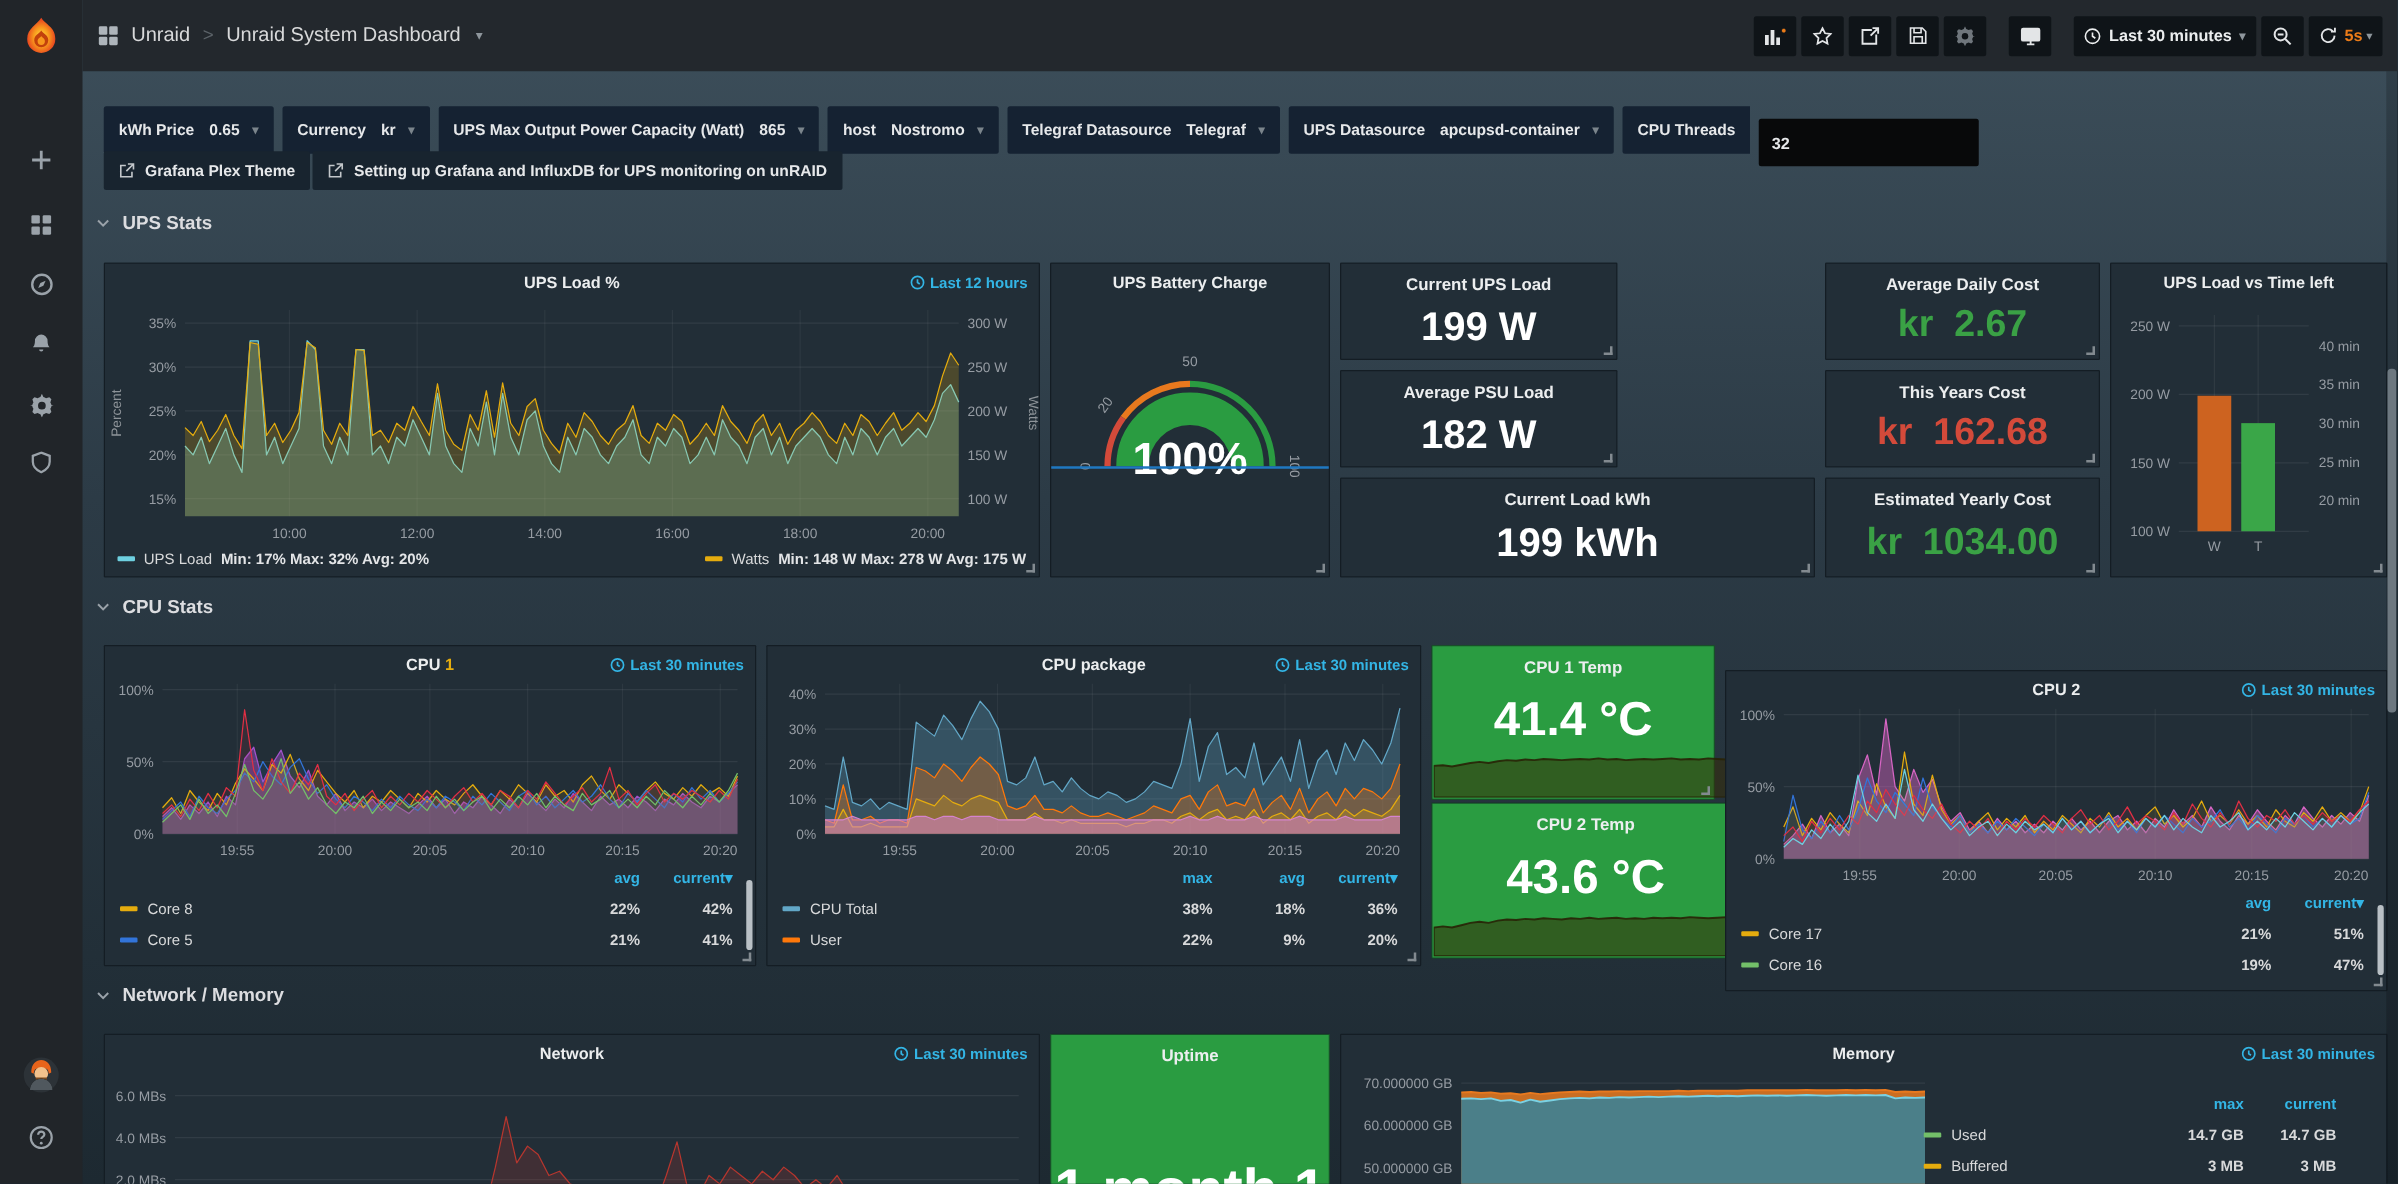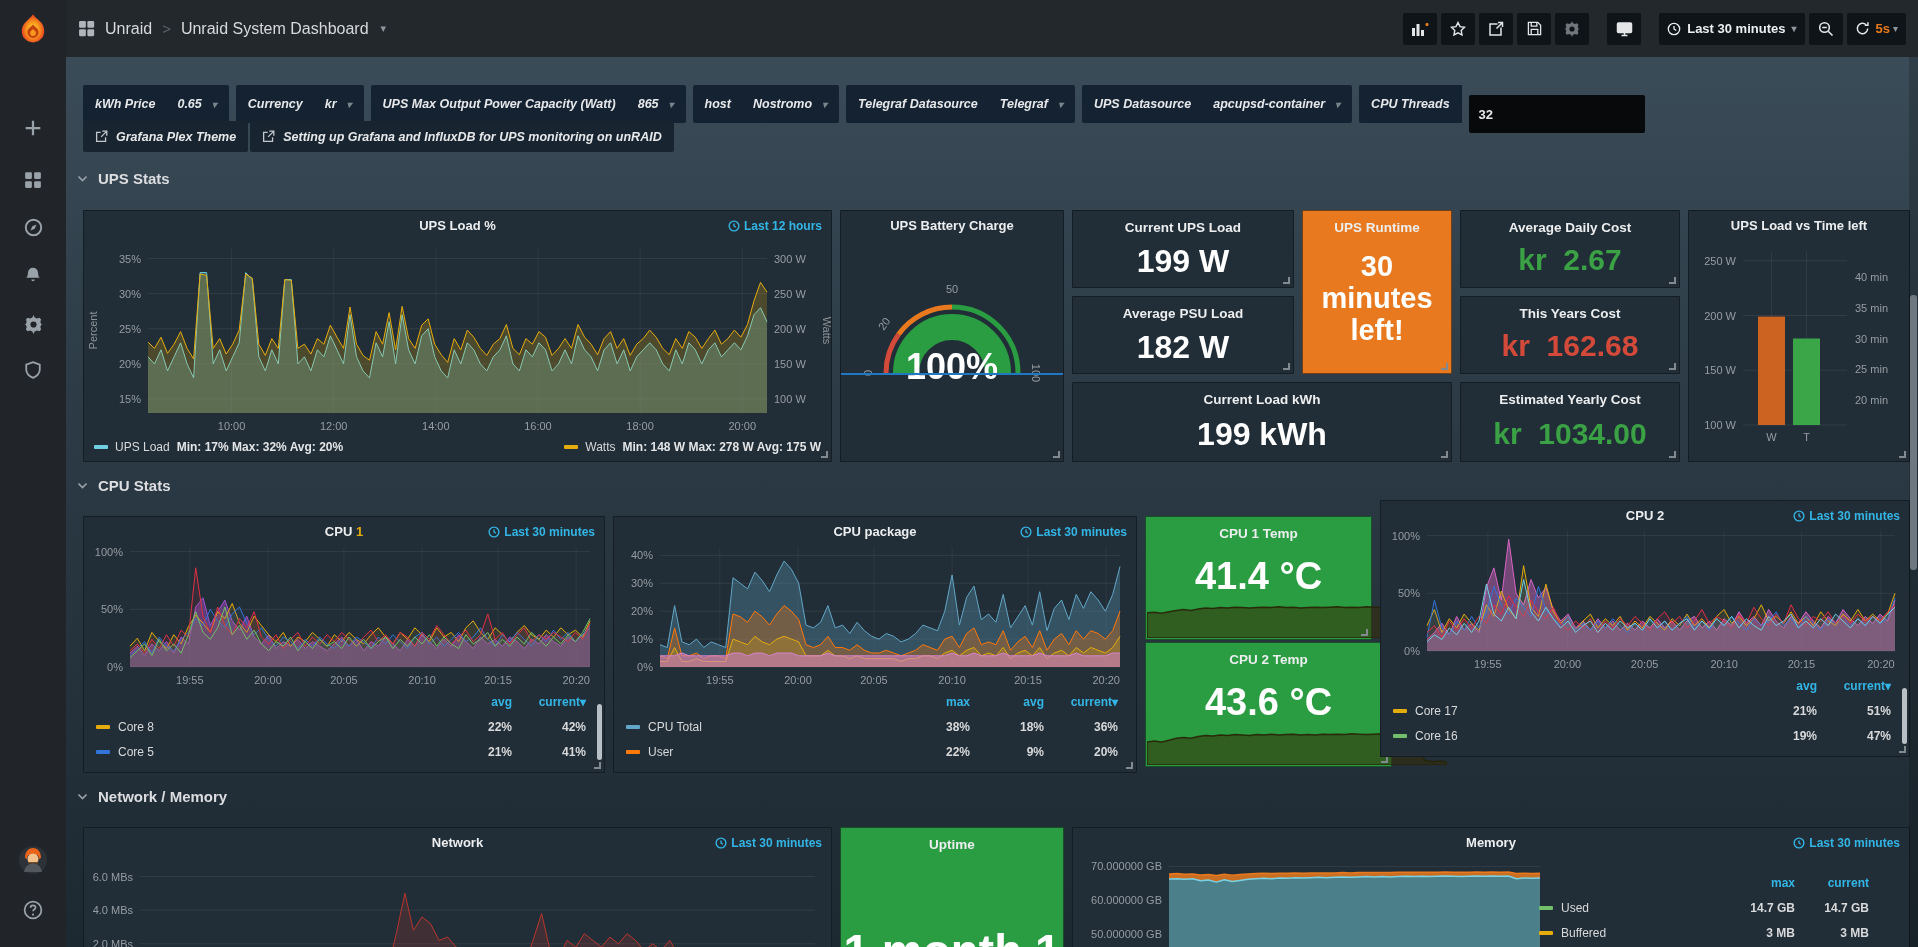--- a/index.html
+++ b/index.html
@@ -24,22 +24,22 @@
   .navbtn.dim{color:#6f767c;}
   .navgap{width:10px;}
   .timebtn{gap:6px;font-size:13px;font-weight:bold;color:#eceeef;}
   .refresh .iv{color:#eb7b18;font-weight:bold;font-size:13px;margin:0 3px 0 6px;}
   .refresh .caret,.timebtn .caret{color:#8e969c;font-size:10px;}
   
   .content{position:absolute;left:66px;top:57px;right:0;bottom:0;}
   
   .vars{position:absolute;left:17px;top:18px;display:flex;gap:7px;align-items:center;}
   .chip{height:38px;background:#152232;display:flex;align-items:center;gap:10px;padding:0 12px;
-        border-radius:2px;font-size:12.5px;font-weight:bold;color:#e6e8ea;cursor:pointer;font-style:italic;}
-  .chip .vv{margin-left:12px;}
+        border-radius:2px;font-size:12.5px;font-weight:bold;color:#e6e8ea;cursor:pointer;}
+  .chip .vv{margin-left:2px;}
   .chip .caret{color:#7b858c;font-size:10px;}
   .var-input{height:38px;width:176px;background:#08090a;border-radius:2px;display:flex;
              align-items:center;padding:0 10px;font-size:13px;font-weight:bold;color:#e6e8ea;box-sizing:border-box;margin-top:20px;}
   .links{position:absolute;left:17px;top:64px;display:flex;gap:2px;}
   .chip.link{height:31px;font-size:12.5px;gap:8px;background:#18242f;}
   .chip.link svg{color:#c3c7cb;}
   
   .sec{position:absolute;display:flex;align-items:center;gap:9px;font-size:15px;
        font-weight:bold;color:#dcdde0;cursor:pointer;}
   .sec svg{color:#9aa2a9;}
@@ -384,24 +384,20 @@
       <div class="stat-value" style="top:32px;font-size:32px">199 W</div>
     </div>
     <div class="panel stat" style="left:1006px;top:239px;width:222px;height:78px">
       <div class="stat-title">Average PSU Load</div>
       <div class="stat-value" style="top:32px;font-size:32px">182 W</div>
     </div>
     <div class="panel stat" style="left:1006px;top:325px;width:380px;height:80px">
       <div class="stat-title">Current Load kWh</div>
       <div class="stat-value" style="top:33px;font-size:32px">199 kWh</div>
     </div>
-    <div class="panel stat tile-orange" style="left:1236px;top:153px;width:150px;height:164px">
-      <div class="stat-title">UPS Runtime</div>
-      <div class="stat-value" style="top:40px;font-size:29px;line-height:1.1;padding:0 8px;white-space:normal">30 minutes left!</div>
-    </div>
     <div class="panel stat" style="left:1394px;top:153px;width:220px;height:78px">
       <div class="stat-title">Average Daily Cost</div>
       <div class="stat-value green" style="top:32px;font-size:30px">kr  2.67</div>
     </div>
     <div class="panel stat" style="left:1394px;top:239px;width:220px;height:78px">
       <div class="stat-title">This Years Cost</div>
       <div class="stat-value red" style="top:32px;font-size:30px">kr  162.68</div>
     </div>
     <div class="panel stat" style="left:1394px;top:325px;width:220px;height:80px">
       <div class="stat-title">Estimated Yearly Cost</div>
@@ -582,21 +578,21 @@
         </svg>
     </div>
     <div class="panel stat tile-green" style="left:1079px;top:585px;width:247px;height:125px">
       <div class="stat-title">CPU 2 Temp</div>
       <div class="stat-value" style="top:38px;font-size:38px">43.6 °C</div>
       <svg class="spark">
           <path d="M0 46 L0.0 23.0 L7.3 22.1 L14.6 23.0 L22.0 21.2 L29.3 19.3 L36.6 18.4 L43.9 19.3 L51.2 17.5 L58.5 16.6 L65.9 17.0 L73.2 16.1 L80.5 16.6 L87.8 15.6 L95.1 16.1 L102.4 16.6 L109.8 15.6 L117.1 16.1 L124.4 15.2 L131.7 16.1 L139.0 15.6 L146.3 15.2 L153.7 16.1 L161.0 15.6 L168.3 16.1 L175.6 15.2 L182.9 15.6 L190.2 15.2 L197.6 15.6 L204.9 14.7 L212.2 15.2 L219.5 15.6 L226.8 15.2 L234.1 14.7 L241.5 15.2 L248.8 14.7 L256.1 15.2 L263.4 23.0 L270.7 33.1 L278.0 41.4 L285.4 42.8 L292.7 41.9 L300.0 43.2 L300 46 Z" fill="rgba(52,44,8,0.55)" stroke="rgba(40,34,6,0.9)" stroke-width="1.5"></path>
         </svg>
     </div>
 
-    <div class="panel" style="left:1314px;top:443px;width:530px;height:257px">
+    <div class="panel" style="left:1314px;top:479px;width:530px;height:257px">
       <div class="p-title"><span>CPU 2</span></div>
       <div class="p-time">
         <svg width="12" height="12" viewBox="0 0 16 16" fill="none" stroke="currentColor" stroke-width="1.8">
             <circle cx="8" cy="8" r="6.5"></circle>
             <path d="M8 4.5V8l2.4 1.6"></path>
           </svg>
         <span>Last 30 minutes</span>
       </div>
       <svg class="chart">
           <line x1="46" x2="514" y1="150" y2="150" stroke="rgba(255,255,255,0.07)"></line>

